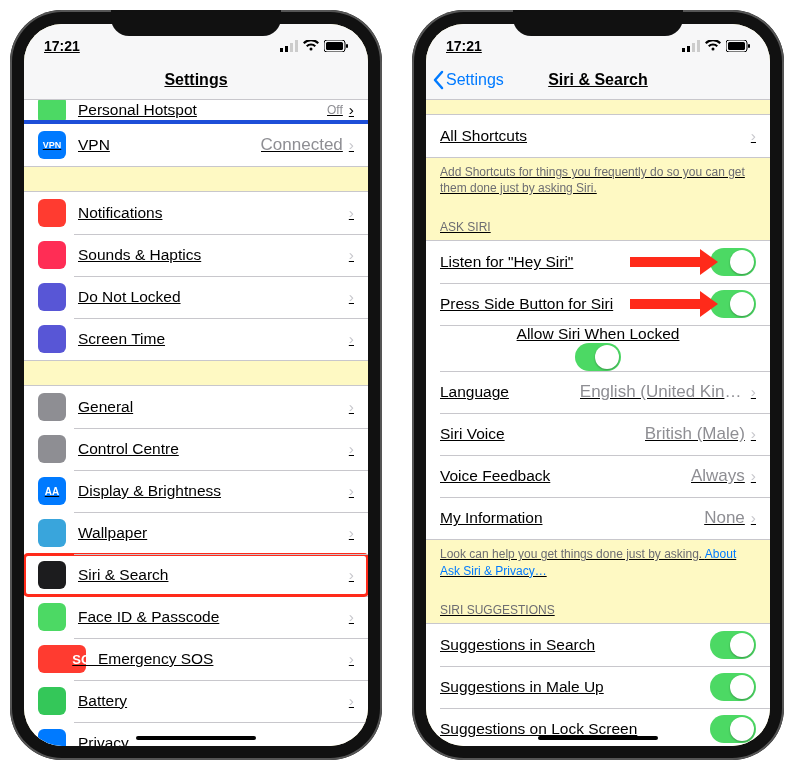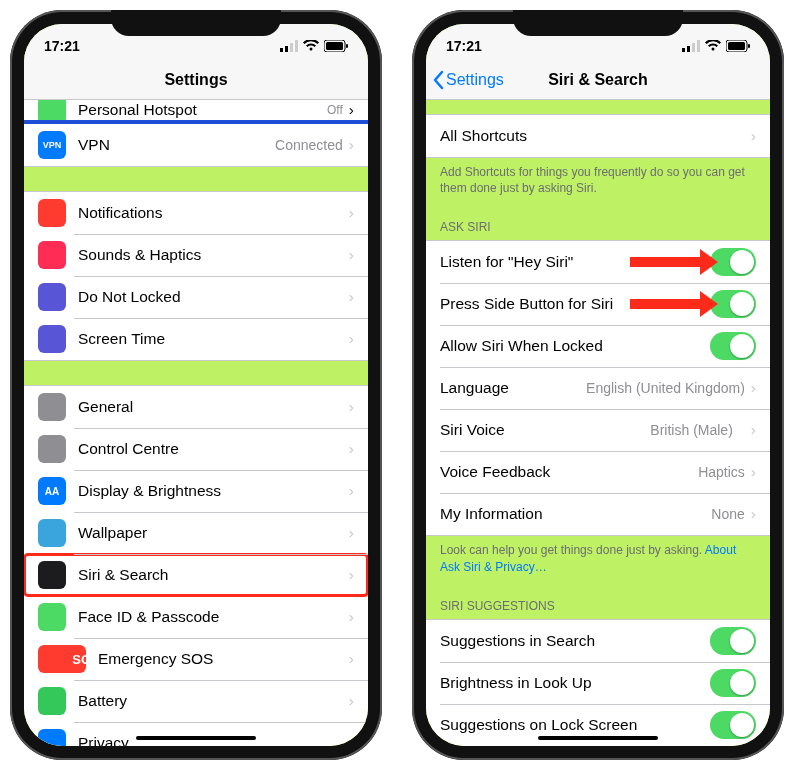--- a/index.html
+++ b/index.html
@@ -18,24 +18,25 @@
     height: 750px;
     background: #111;
     border-radius: 52px;
     padding: 14px;
     position: relative;
     box-shadow: 0 0 0 2px #555 inset;
   }
   .screen {
     width: 100%;
     height: 100%;
-    background: #bef264;
+    background: #fef9c3;
     border-radius: 38px;
     overflow: hidden;
     position: relative;
+    text-decoration: underline;
   }
   .notch {
     position: absolute;
     top: 0; left: 50%; transform: translateX(-50%);
     width: 170px; height: 26px;
     background: #111;
     border-radius: 0 0 18px 18px;
     z-index: 50;
   }
   
@@ -102,21 +103,21 @@
   .row.no-icon + .row.no-icon::before,
   .row.no-icon::before { left: 14px; }
   .row .icon {
     width: 28px; height: 28px; border-radius: 6px;
     margin-right: 12px;
     display:flex; align-items:center; justify-content:center;
     color:#fff; font-size:14px; font-weight:600;
     flex-shrink:0;
   }
   .row .label { flex:1; color:#000; }
-  .row .value { color:#8e8e93; font-size:14px; margin-right:6px; max-width:165px; text-align:left; overflow:hidden; white-space:nowrap; text-overflow:ellipsis;}
+  .row .value { color:#8e8e93; font-size:17px; margin-right:6px; max-width:165px; text-align:left; overflow:hidden; white-space:nowrap; text-overflow:ellipsis;}
   .row .chev { color:#c7c7cc; }
   .gap { height: 24px; }
   .gap-sm { height: 14px; }
   .partial-top {
     background:#fff; border-bottom:4px solid #1d4ed8;
     height:24px; display:flex; align-items:center; padding:0 14px 0 14px;
     font-size:15.5px; color:#000; position:relative; overflow:hidden;
   }
   .partial-top .icon { width:28px;height:28px;border-radius:6px;margin-right:12px;background:#4cd964;}
   .partial-top .value { margin-left:auto; color:#8e8e93; font-size:12px; margin-right:6px;}
@@ -334,57 +335,57 @@
             </div>
           </div>
           <div class="row no-icon" style="position: relative;">
             <span class="label">Press Side Button for Siri</span>
             <div class="toggle"></div>
             <div class="arrow" style="right: 52px; top: 50%; transform: translateY(-50%);">
               <div class="shaft"></div>
               <div class="head"></div>
             </div>
           </div>
-          <div class="row no-icon" style="position: relative;">
+          <div class="row no-icon" style="position: relative; flex-direction: column;">
             <span class="label">Allow Siri When Locked</span>
             <div class="toggle"></div>
           </div>
           <div class="row no-icon" style="position: relative;">
             <span class="label">Language</span>
             <span class="value">English (United Kingdom)</span>
             <span class="chev">›</span>
           </div>
-          <div class="row no-icon" style="position: relative; gap: 12px;">
+          <div class="row no-icon" style="position: relative;">
             <span class="label">Siri Voice</span>
             <span class="value">British (Male)</span>
             <span class="chev">›</span>
           </div>
           <div class="row no-icon" style="position: relative;">
             <span class="label">Voice Feedback</span>
-            <span class="value">Haptics</span>
+            <span class="value">Always</span>
             <span class="chev">›</span>
           </div>
           <div class="row no-icon" style="position: relative;">
             <span class="label">My Information</span>
             <span class="value">None</span>
             <span class="chev">›</span>
           </div>
         </div>
       <div class="group-footer">
         <span>Look can help you get things done just by asking. </span><span class="link">About Ask Siri &amp; Privacy…</span>
       </div>
 
       <div class="group-header">SIRI SUGGESTIONS</div>
       <div id="sugg-group" class="group">
           <div class="row no-icon" style="position: relative;">
             <span class="label">Suggestions in Search</span>
             <div class="toggle"></div>
           </div>
           <div class="row no-icon" style="position: relative;">
-            <span class="label">Brightness in Look Up</span>
+            <span class="label">Suggestions in Male Up</span>
             <div class="toggle"></div>
           </div>
           <div class="row no-icon" style="position: relative;">
             <span class="label">Suggestions on Lock Screen</span>
             <div class="toggle"></div>
           </div>
         </div>
 
     </div>
     <div class="home-ind"></div>

